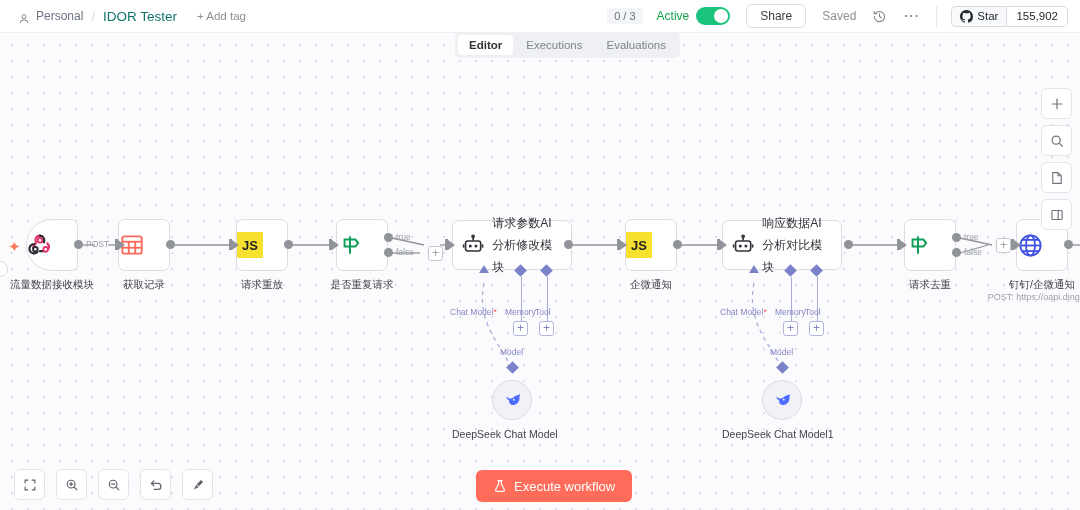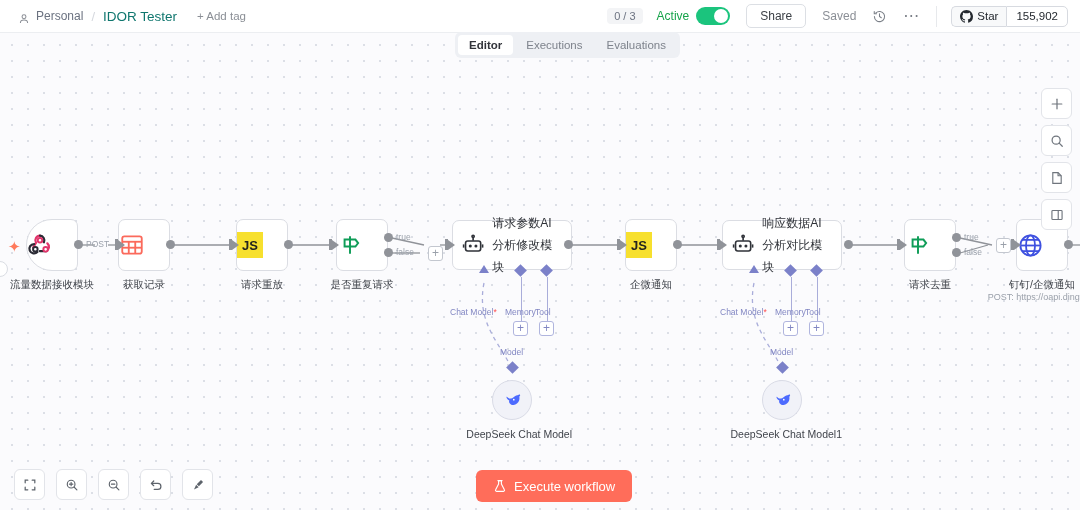--- a/index.html
+++ b/index.html
@@ -156,21 +156,21 @@
   }
   .sub-stem { position: absolute; width: 1px; background: #a9adda; z-index: 12; }
 
   
   .model-node {
     position: absolute; width: 40px; height: 40px; border-radius: 50%;
     background: #f1f2f8; border: 1px solid #d9dbe6;
     display: flex; align-items: center; justify-content: center; z-index: 11; cursor: pointer;
   }
   .model-label {
-    position: absolute; width: 120px; text-align: right; font-size: 10.5px;
+    position: absolute; width: 120px; text-align: left; font-size: 10.5px;
     color: #40444b; line-height: 14px;
   }
 
   
   .right-tools { position: absolute; right: 8px; top: 55px; z-index: 30; }
   .rt-btn {
     width: 31px; height: 31px; background: #fff; border: 1px solid #e2e4e9;
     border-radius: 6px; margin-bottom: 6px; display: flex;
     align-items: center; justify-content: center; color: #6f757d; cursor: pointer;
   }

